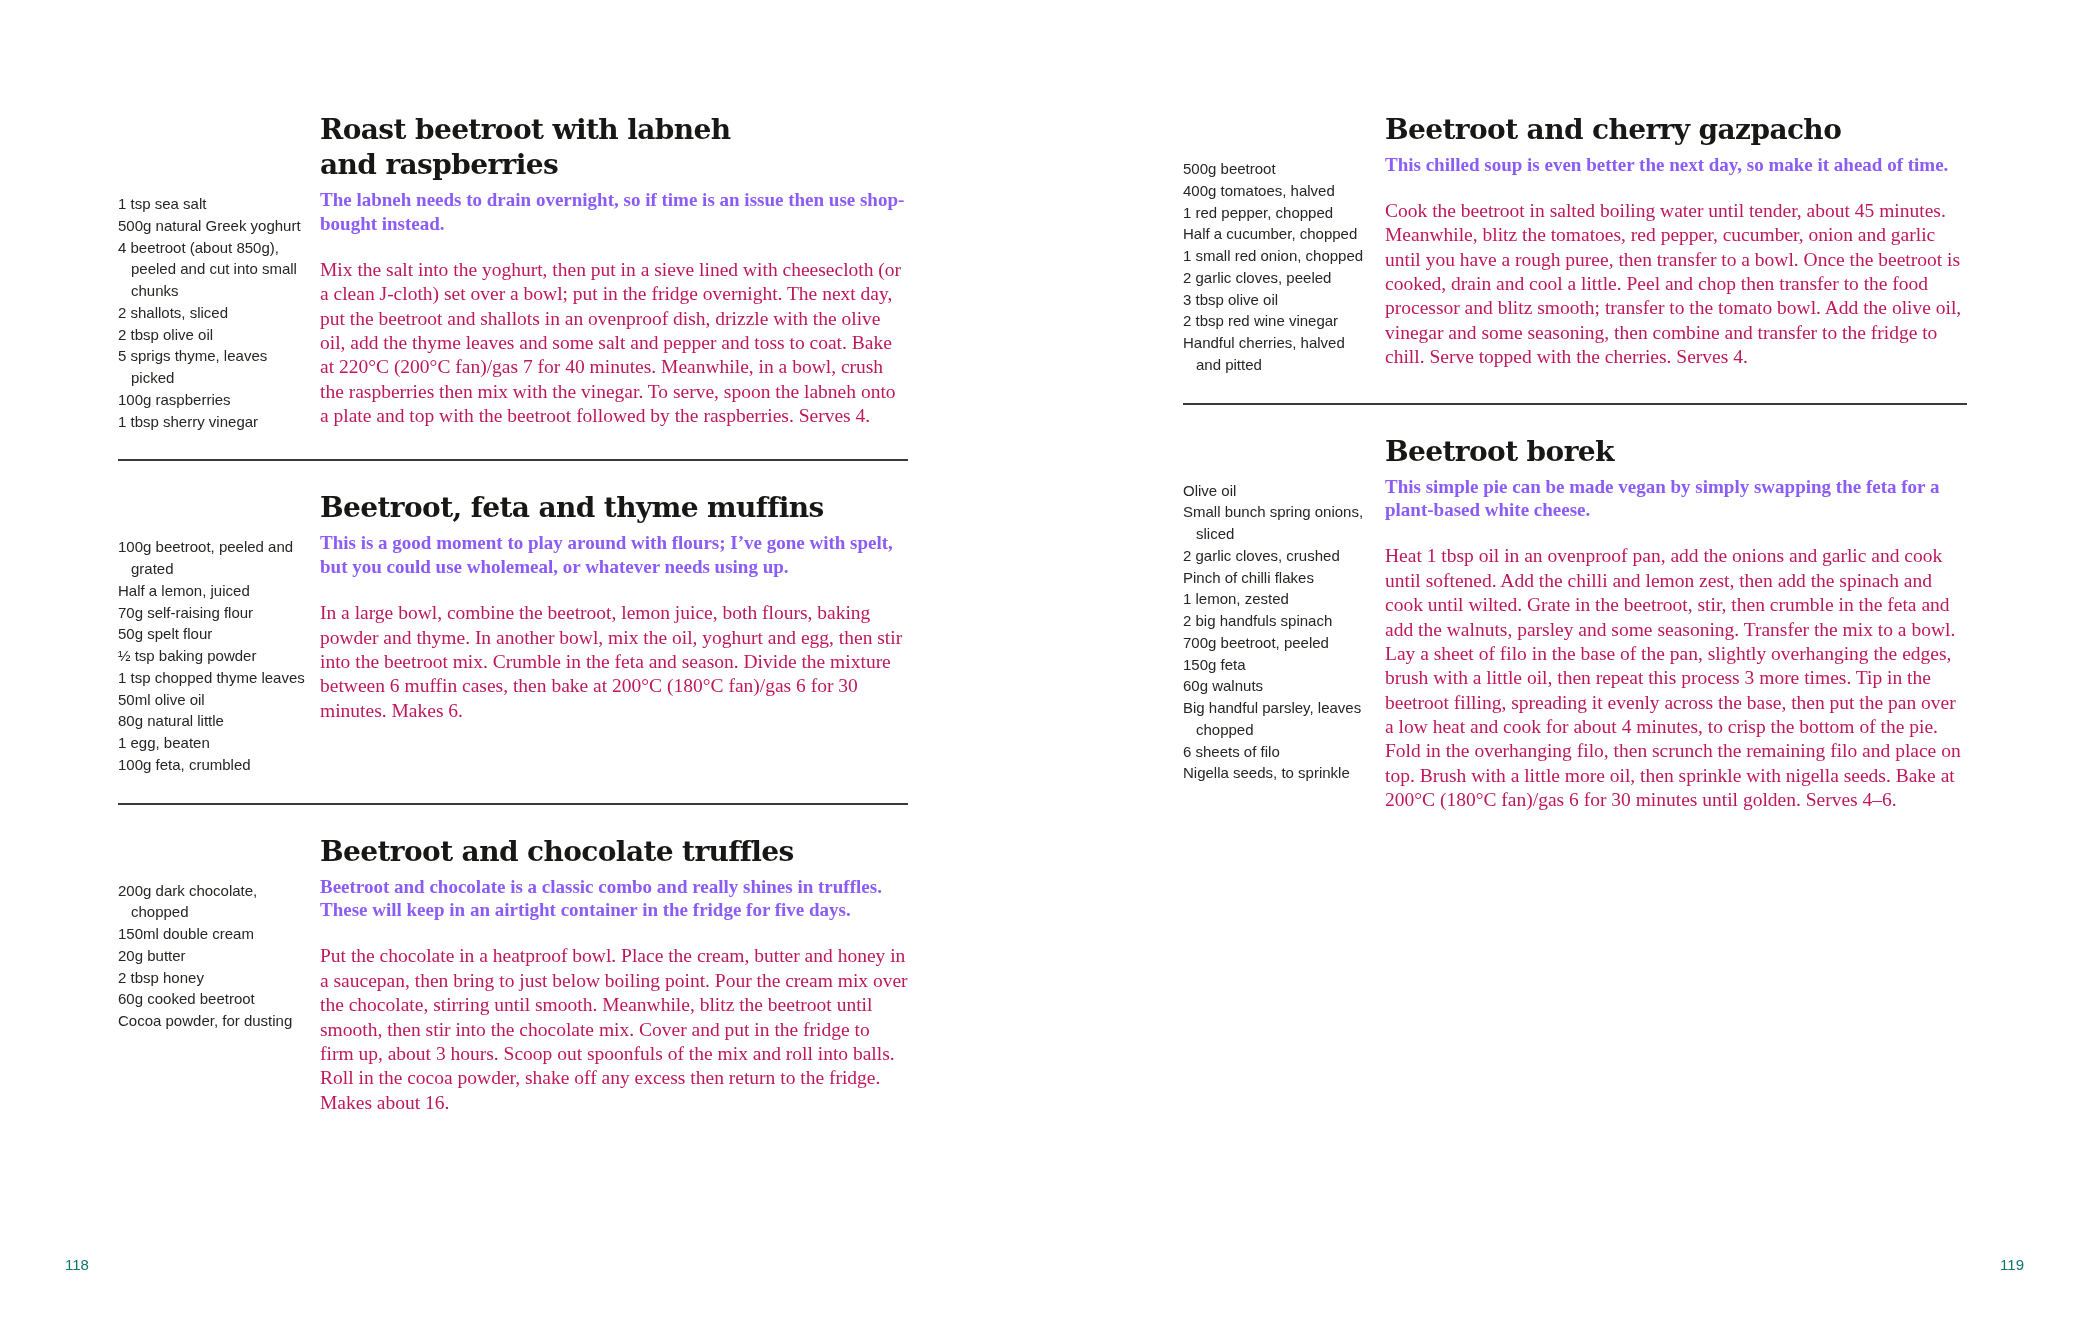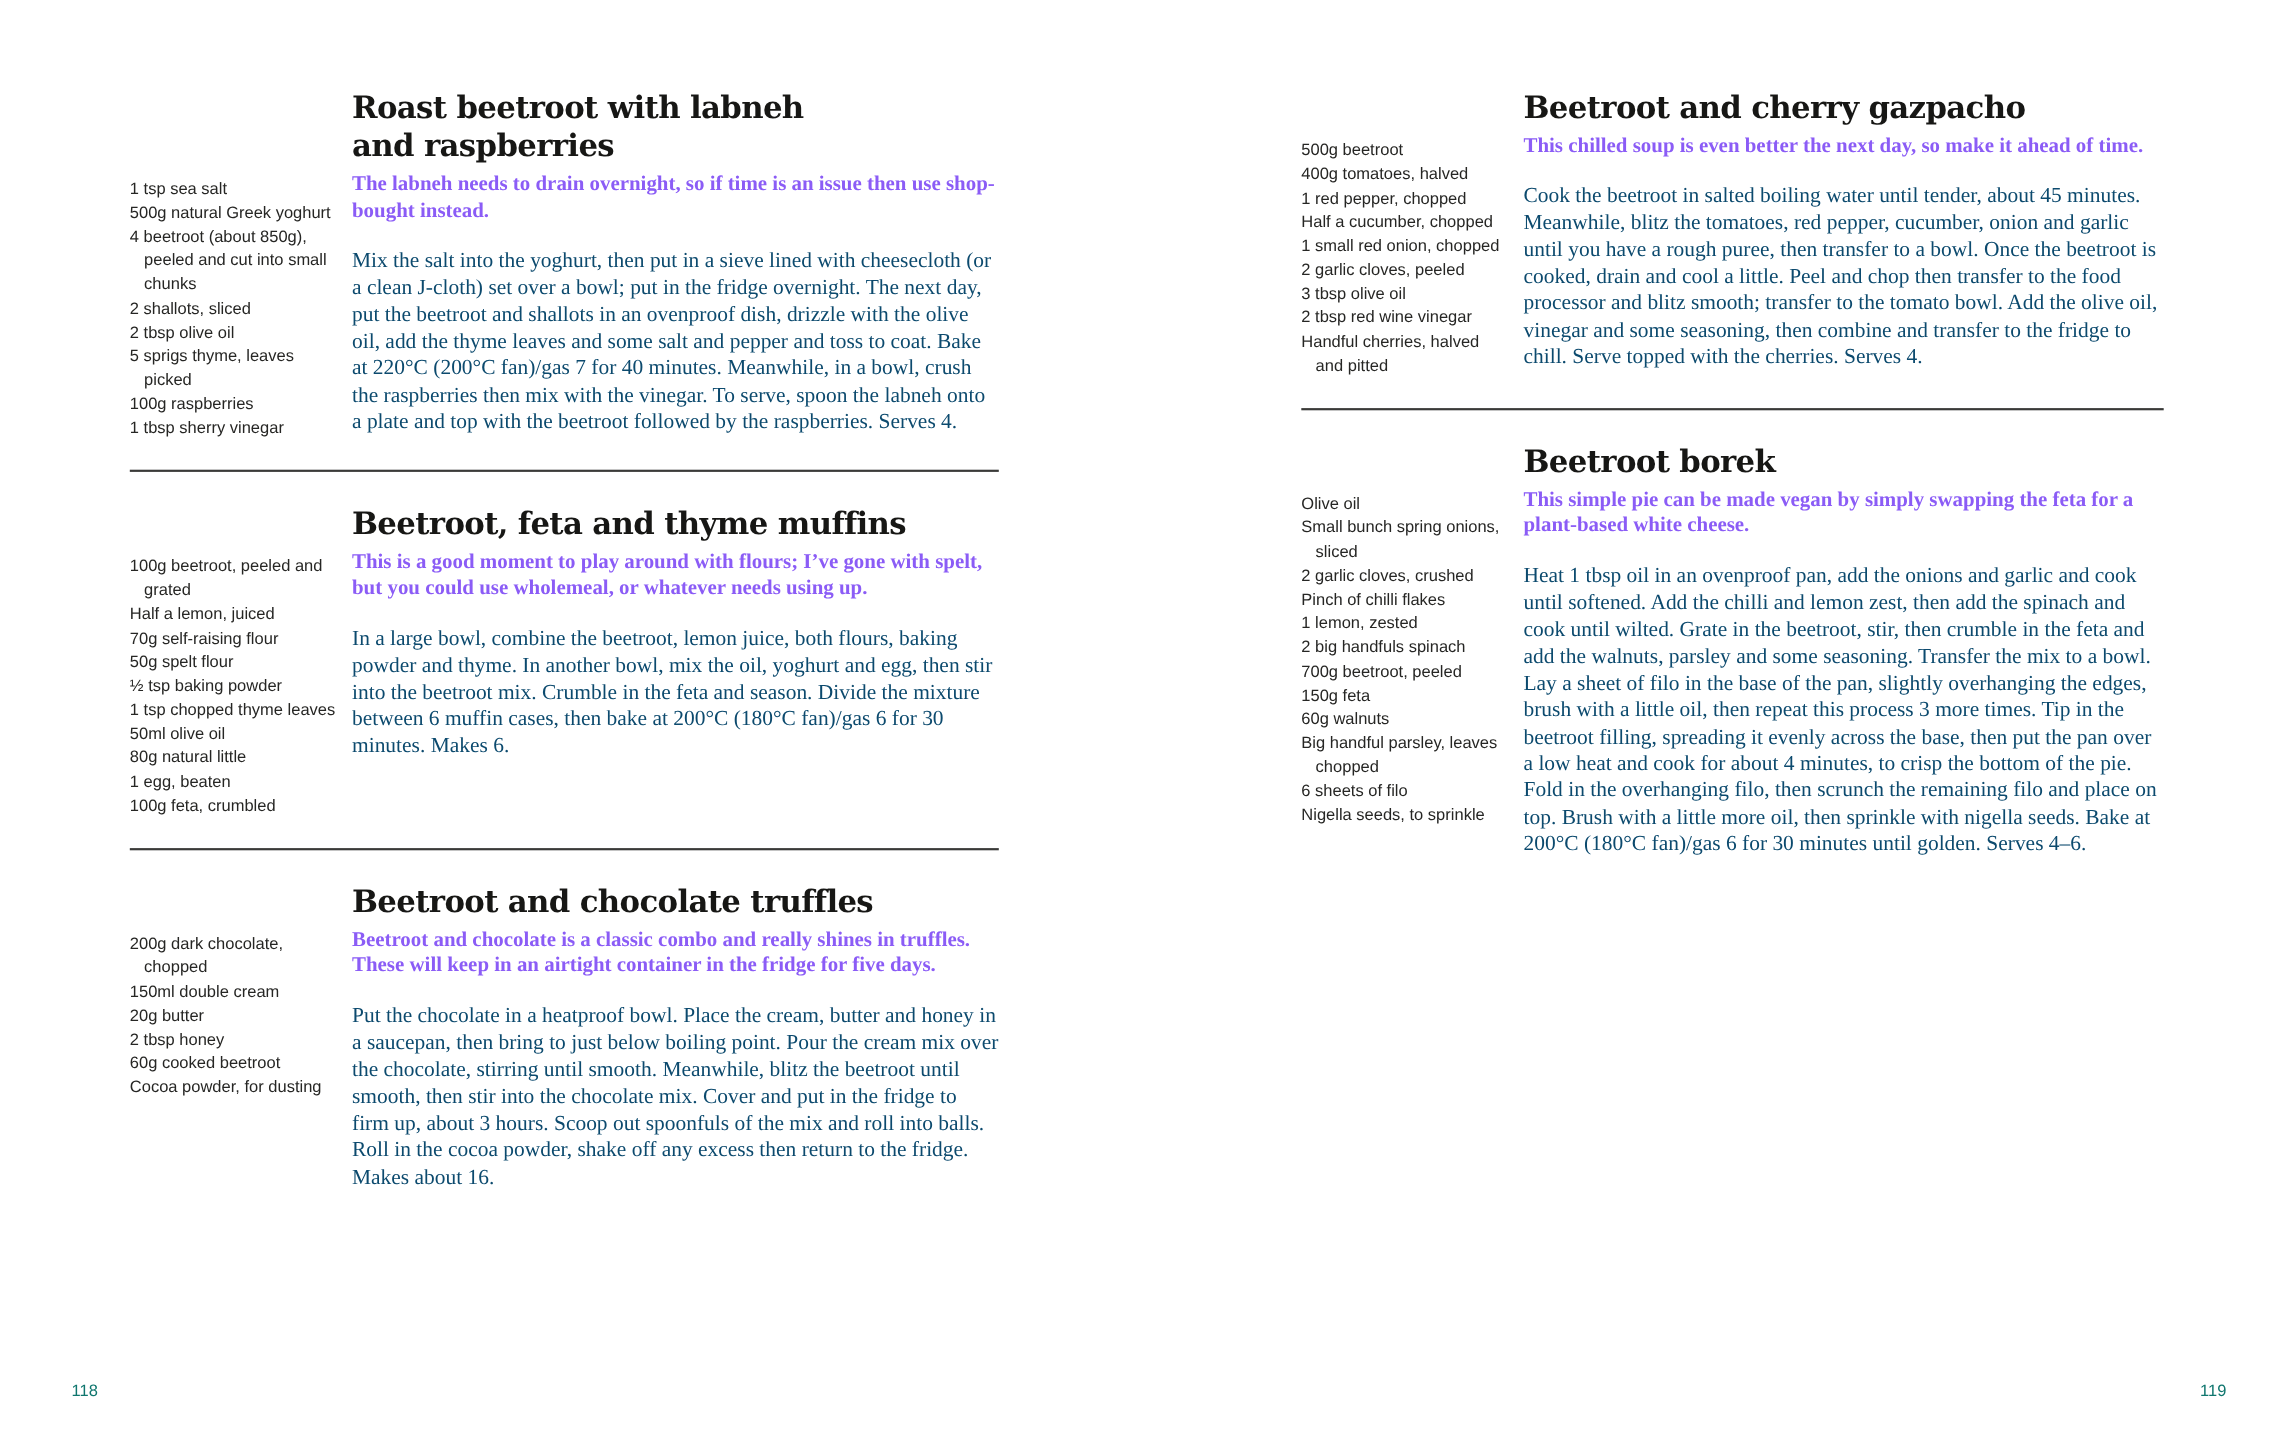--- a/index.html
+++ b/index.html
@@ -7,21 +7,21 @@
     width: 2079px; height: 1323px;
     background: #ffffff;
     color: #1d1d1b;
     position: relative;
     font-family: "Liberation Serif", serif;
     overflow: hidden;
   }
   .page { position: absolute; top: 0; height: 100%; }
   .page-left  { left: 118px; width: 790px; }
   .page-right { left: 1183px; width: 784px; }
-  .page-inner { padding-top: 80px; }
+  .page-inner { padding-top: 112px; }
 
   .recipe-title {
     margin: 0 0 6px 202px;
     font-family: "DejaVu Serif", serif;
     font-weight: 700;
     font-size: 28px;
     line-height: 1.25;
     letter-spacing: -0.6px;
     color: #171715;
   }
@@ -49,21 +49,21 @@
     font-family: "Liberation Serif", serif;
     font-weight: 700;
     font-size: 19px;
     line-height: 1.26;
     color: #8b5cf6;
   }
   .method {
     margin: 0;
     font-size: 19.5px;
     line-height: 1.25;
-    color: #0c4a6e;
+    color: #be185d;
   }
 
   .divider {
     border: 0;
     border-top: 2px solid #3a3a38;
     margin: 27px 0 29px 0;
     width: 100%;
   }
 
   .page-number {

